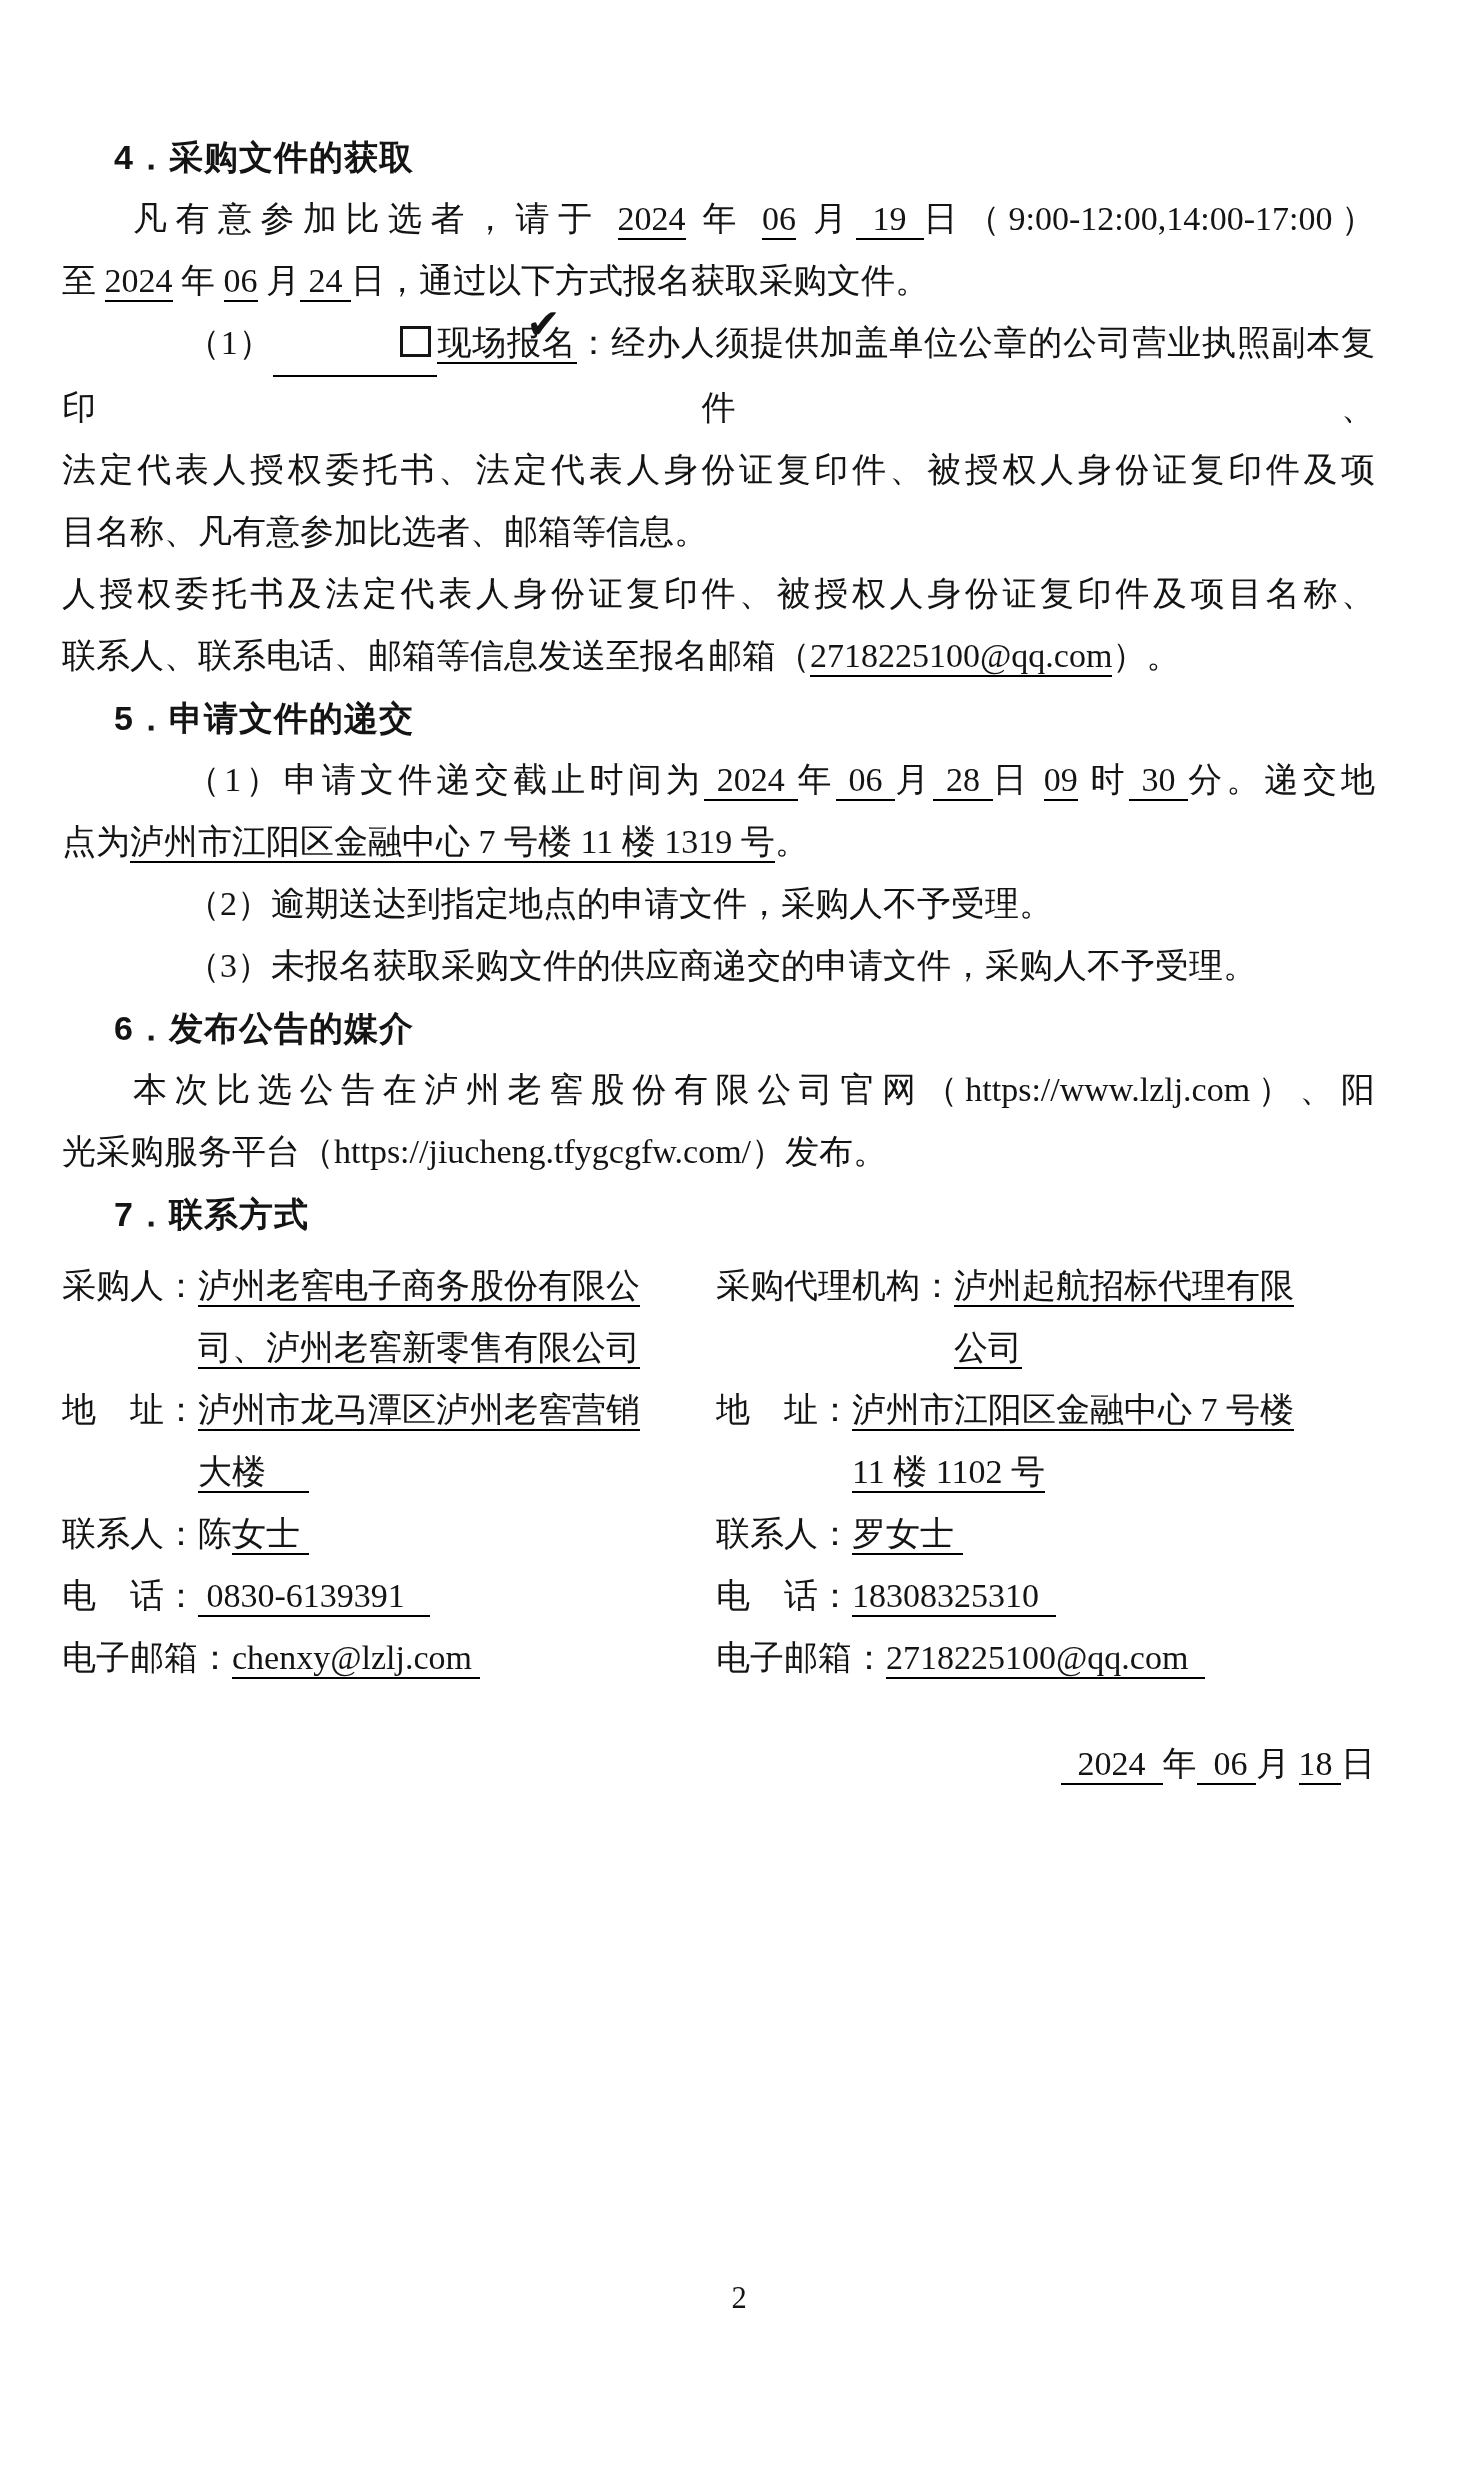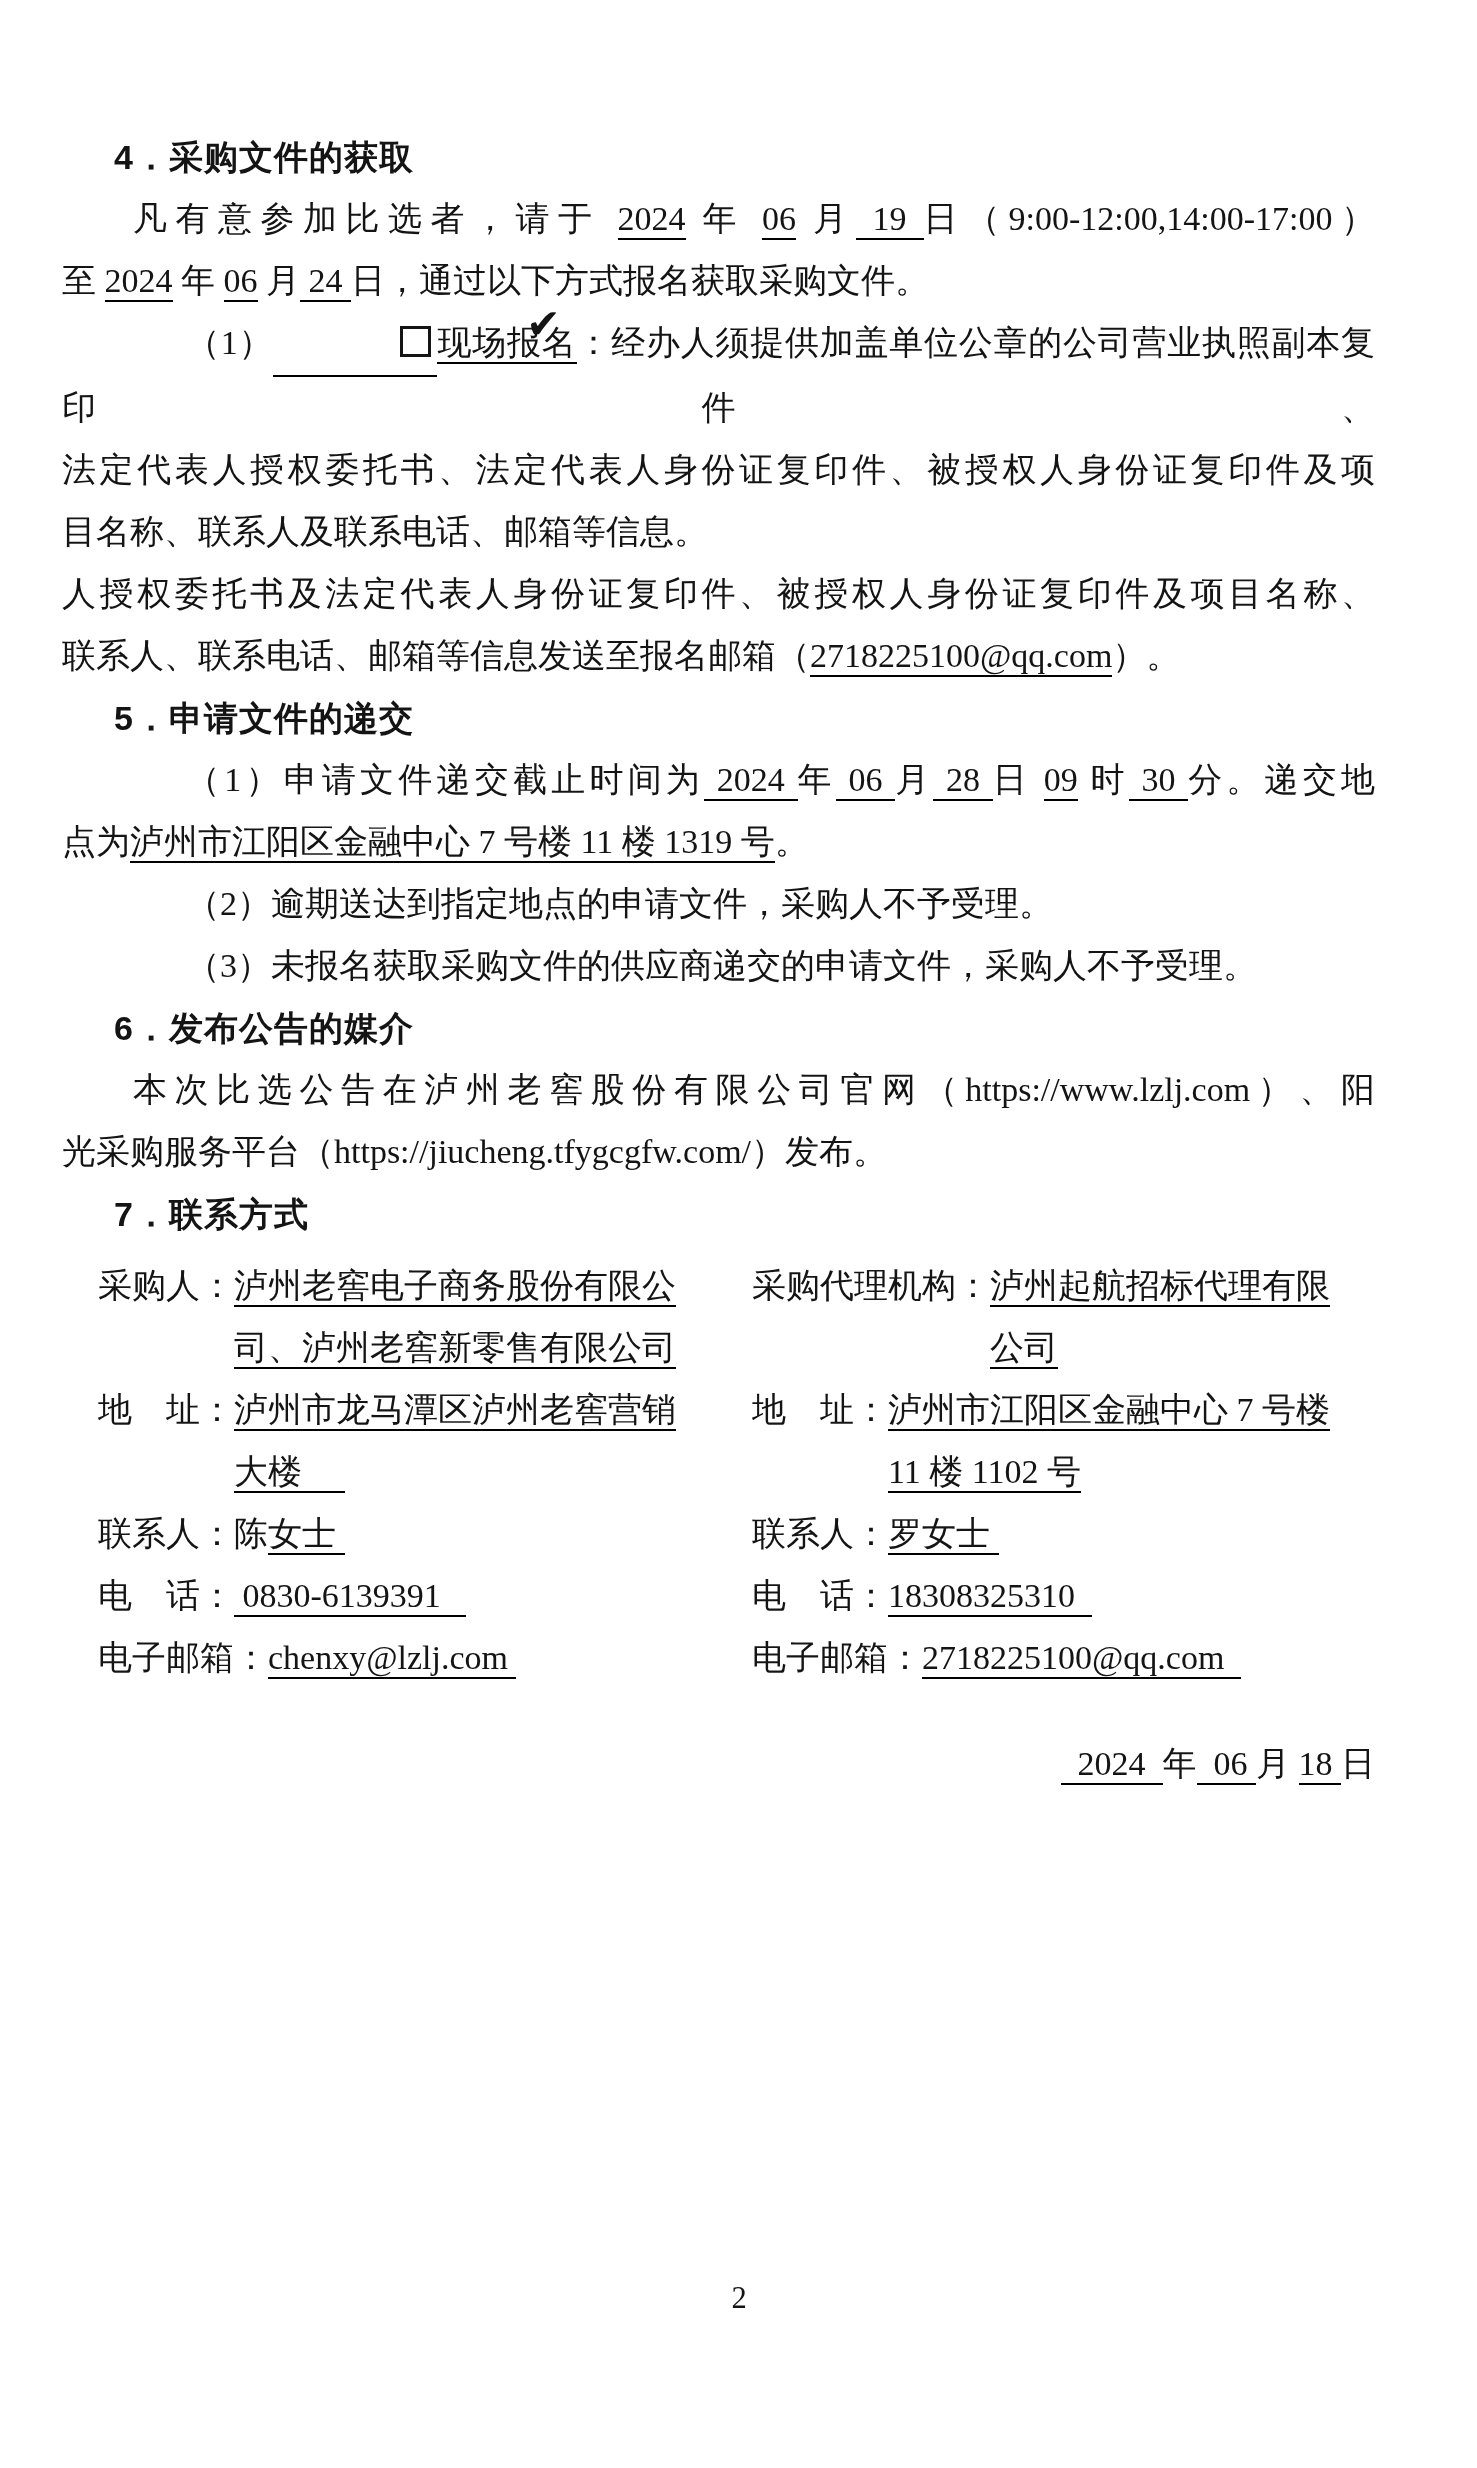--- a/index.html
+++ b/index.html
@@ -32,21 +32,21 @@
     margin:0 5.9px -3px 3px;
     position:relative;
   }
   .cbx::after{
     content:"✔";
     position:absolute;left:-1px;top:-25.6px;
     font-size:41px;font-weight:700;
     font-family:"DejaVu Sans",sans-serif;
     color:#141414;line-height:41px;
   }
-  .contacts{display:flex;margin-left:36px;margin-top:9.9px;}
+  .contacts{display:flex;margin-top:9.9px;}
   .ccol-left{width:654px;flex:none;}
   .ccol-right{flex:1;min-width:0;}
   .crow{display:flex;}
   .clabel{white-space:pre;flex:none;}
   .cval{flex:1;min-width:0;}
   .cline{white-space:nowrap;min-height:62px;}
   .dateline{text-align:right;margin-top:44px;white-space:pre;}
   .pagenum{
     position:absolute;left:0;right:0;top:2279px;
     text-align:center;font-size:30.5px;line-height:39px;
@@ -57,21 +57,21 @@
 <body>
 
 <div class="page">
   <div class="content">
     <div id="doc-lines">
         <div class="line heading"><span>4．采购文件的获取</span></div>
         <div class="line para fill"><span>凡有意参加比选者，请于 </span><span class="u">2024</span><span> 年 </span><span class="u">06</span><span> 月</span><span class="u">&nbsp;19&nbsp;</span><span>日（9:00-12:00,14:00-17:00）</span></div>
         <div class="line "><span>至 </span><span class="u">2024</span><span> 年 </span><span class="u">06</span><span> 月</span><span class="u">&nbsp;24&nbsp;</span><span>日，通过以下方式报名获取采购文件。</span></div>
         <div class="line item fill"><span>（1）</span><span class="cb u"><span class="cbx"></span></span><span class="u">现场报名</span><span>：经办人须提供加盖单位公章的公司营业执照副本复印件、</span></div>
         <div class="line  fill"><span>法定代表人授权委托书、法定代表人身份证复印件、被授权人身份证复印件及项</span></div>
-        <div class="line "><span>目名称、联系人及联系电话、邮箱等信息。</span></div>
+        <div class="line "><span>目名称、凡有意参加比选者、邮箱等信息。</span></div>
         <div class="line  fill"><span>人授权委托书及法定代表人身份证复印件、被授权人身份证复印件及项目名称、</span></div>
         <div class="line "><span>联系人、联系电话、邮箱等信息发送至报名邮箱（</span><span class="u">2718225100@qq.com</span><span>）。</span></div>
         <div class="line heading"><span>5．申请文件的递交</span></div>
         <div class="line item fill"><span>（1）申请文件递交截止时间为</span><span class="u">&nbsp;2024&nbsp;</span><span>年</span><span class="u">&nbsp;06&nbsp;</span><span>月</span><span class="u">&nbsp;28&nbsp;</span><span>日 </span><span class="u">09</span><span> 时</span><span class="u">&nbsp;30&nbsp;</span><span>分。递交地</span></div>
         <div class="line "><span>点为</span><span class="u">泸州市江阳区金融中心 7 号楼 11 楼 1319 号</span><span>。</span></div>
         <div class="line item"><span>（2）逾期送达到指定地点的申请文件，采购人不予受理。</span></div>
         <div class="line item"><span>（3）未报名获取采购文件的供应商递交的申请文件，采购人不予受理。</span></div>
         <div class="line heading"><span>6．发布公告的媒介</span></div>
         <div class="line para fill"><span>本次比选公告在泸州老窖股份有限公司官网（https://www.lzlj.com）、阳</span></div>
         <div class="line "><span>光采购服务平台（https://jiucheng.tfygcgfw.com/）发布。</span></div>

